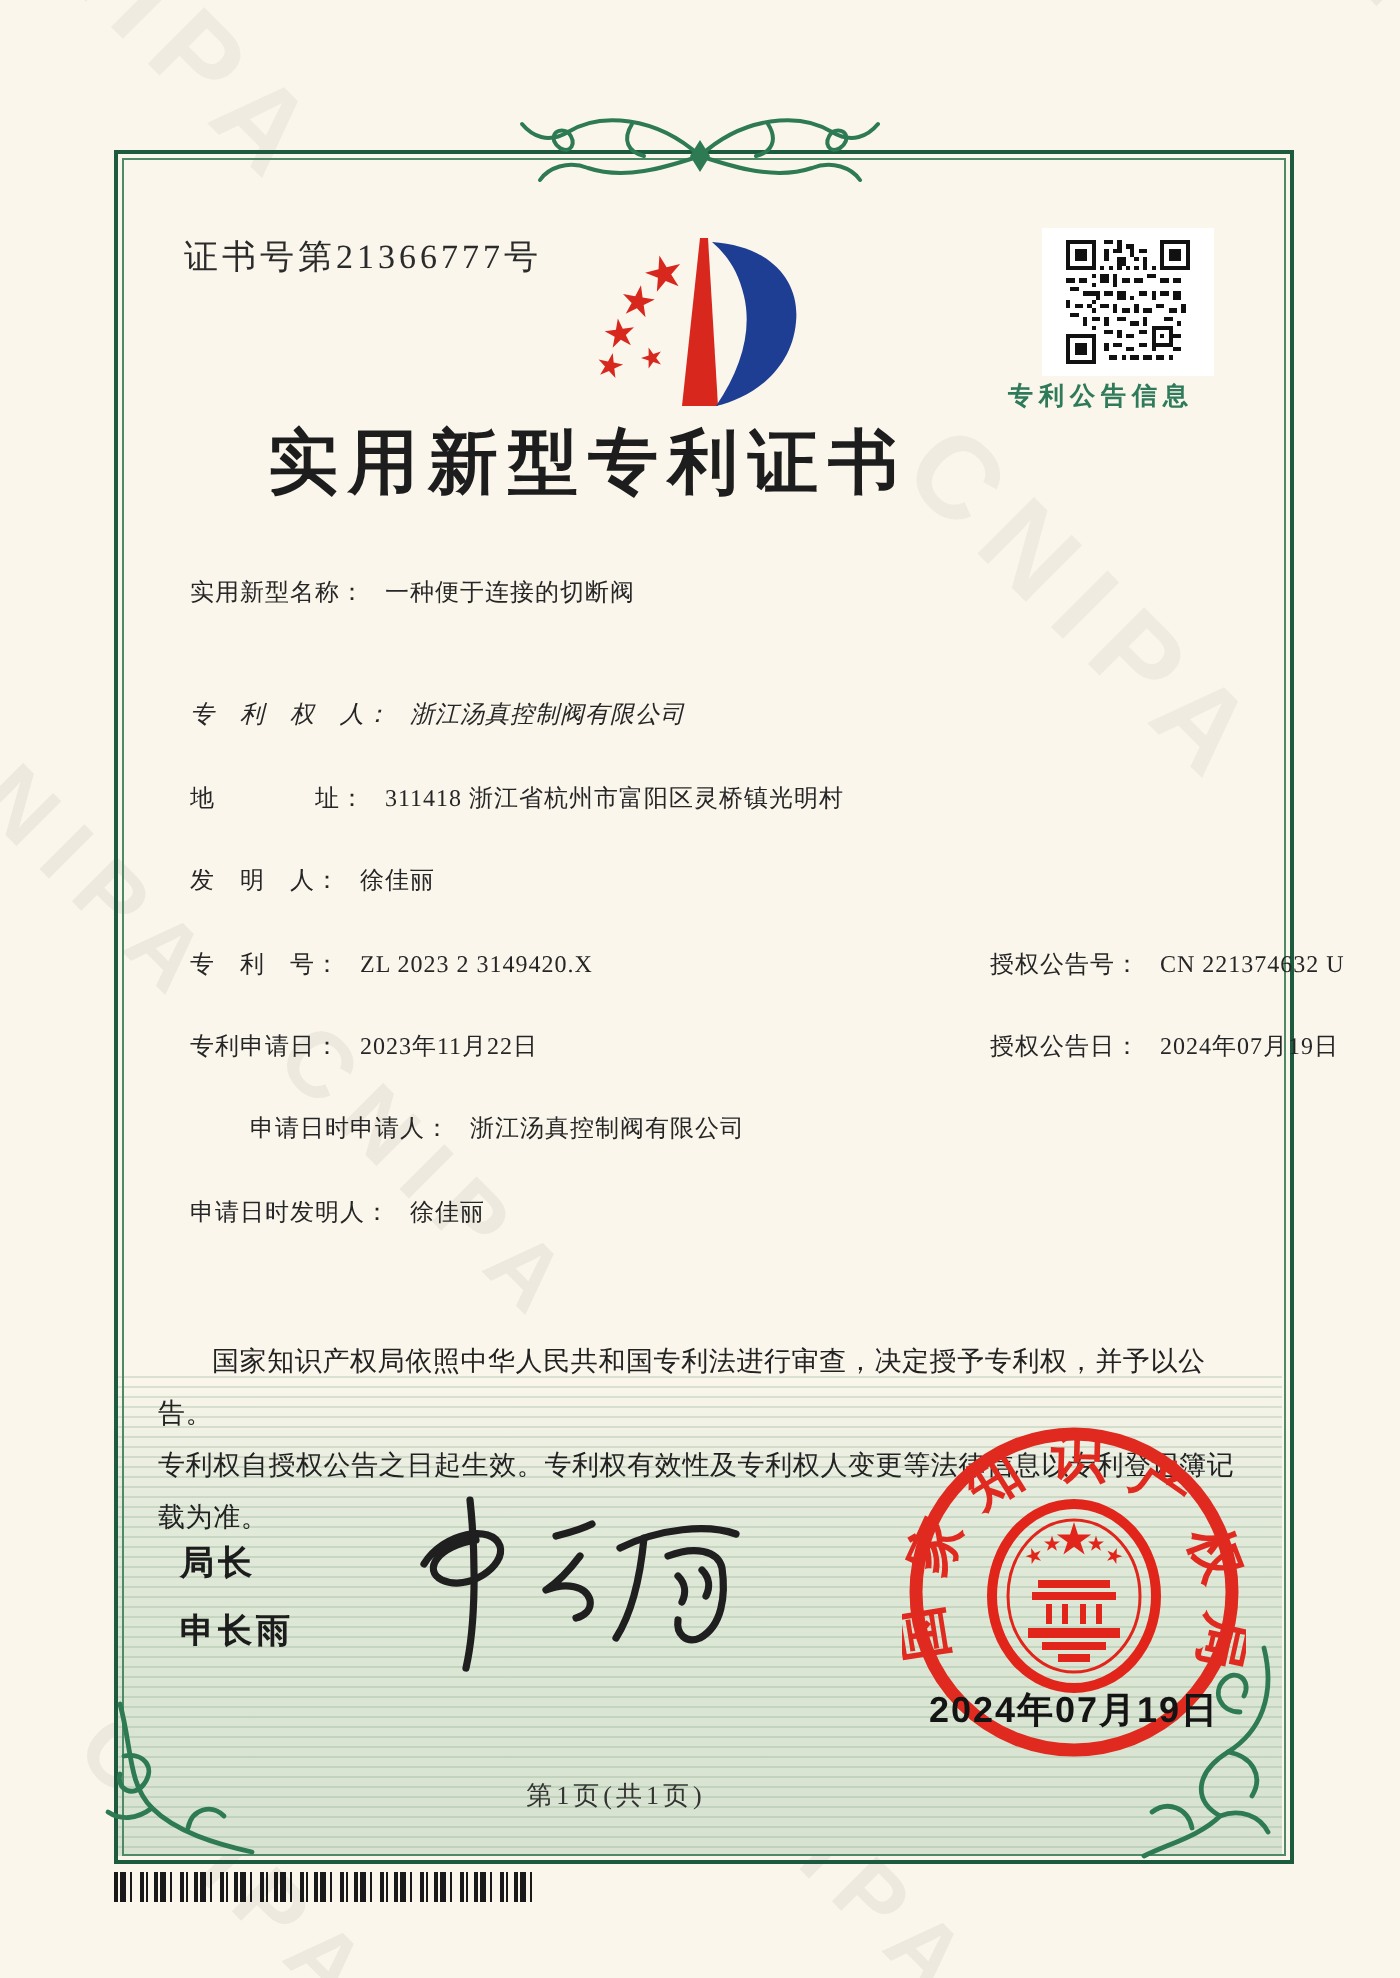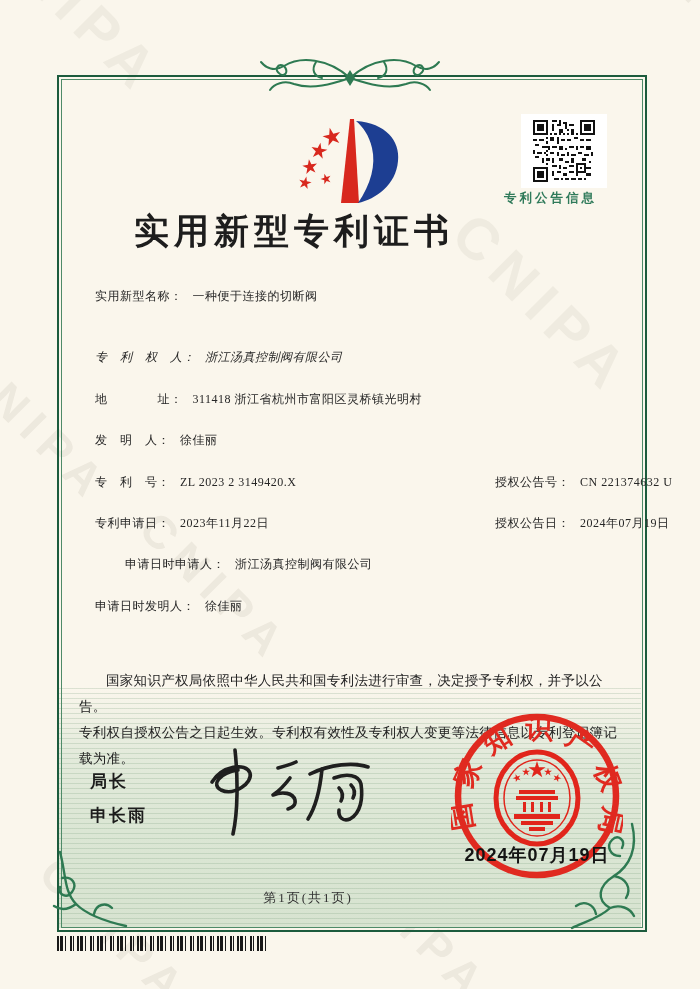--- a/index.html
+++ b/index.html
@@ -115,20 +115,21 @@
   <svg class="ornament" style="left:570px;top:822px;" width="74" height="112" viewBox="0 0 74 112">
     <g fill="none" stroke="#2e7a52" stroke-width="2.4" stroke-linecap="round">
       <path d="M62,2 C68,26 60,44 44,54 C28,64 26,78 40,86 C30,96 14,100 2,106"></path>
       <path d="M44,54 c12,2 18,12 12,22"></path>
       <path d="M40,86 c10,-4 20,0 24,8"></path>
       <path d="M50,34 c-10,0 -14,-10 -8,-16 c6,-6 14,0 10,8"></path>
       <path d="M26,92 c-2,-10 -12,-14 -20,-8"></path>
     </g>
   </svg>
 
+  <div class="cert-no">证书号第21366777号</div>
 
   <svg class="logo" viewBox="0 0 120 102">
     <g fill="#d8281e">
       <path d="M0,-10 L2.2,-3.1 9.5,-3.1 3.6,1.2 5.9,8.1 0,3.8 -5.9,8.1 -3.6,1.2 -9.5,-3.1 -2.2,-3.1 Z" transform="translate(44,24) scale(0.95) rotate(-14)"></path>
       <path d="M0,-10 L2.2,-3.1 9.5,-3.1 3.6,1.2 5.9,8.1 0,3.8 -5.9,8.1 -3.6,1.2 -9.5,-3.1 -2.2,-3.1 Z" transform="translate(31,38) scale(0.85) rotate(10)"></path>
       <path d="M0,-10 L2.2,-3.1 9.5,-3.1 3.6,1.2 5.9,8.1 0,3.8 -5.9,8.1 -3.6,1.2 -9.5,-3.1 -2.2,-3.1 Z" transform="translate(22,54) scale(0.78) rotate(-8)"></path>
       <path d="M0,-10 L2.2,-3.1 9.5,-3.1 3.6,1.2 5.9,8.1 0,3.8 -5.9,8.1 -3.6,1.2 -9.5,-3.1 -2.2,-3.1 Z" transform="translate(17,70) scale(0.66) rotate(12)"></path>
       <path d="M0,-10 L2.2,-3.1 9.5,-3.1 3.6,1.2 5.9,8.1 0,3.8 -5.9,8.1 -3.6,1.2 -9.5,-3.1 -2.2,-3.1 Z" transform="translate(38,66) scale(0.55) rotate(-18)"></path>
       <path d="M62,6 L66,6 L71,90 L53,90 Z"></path>
     </g>

